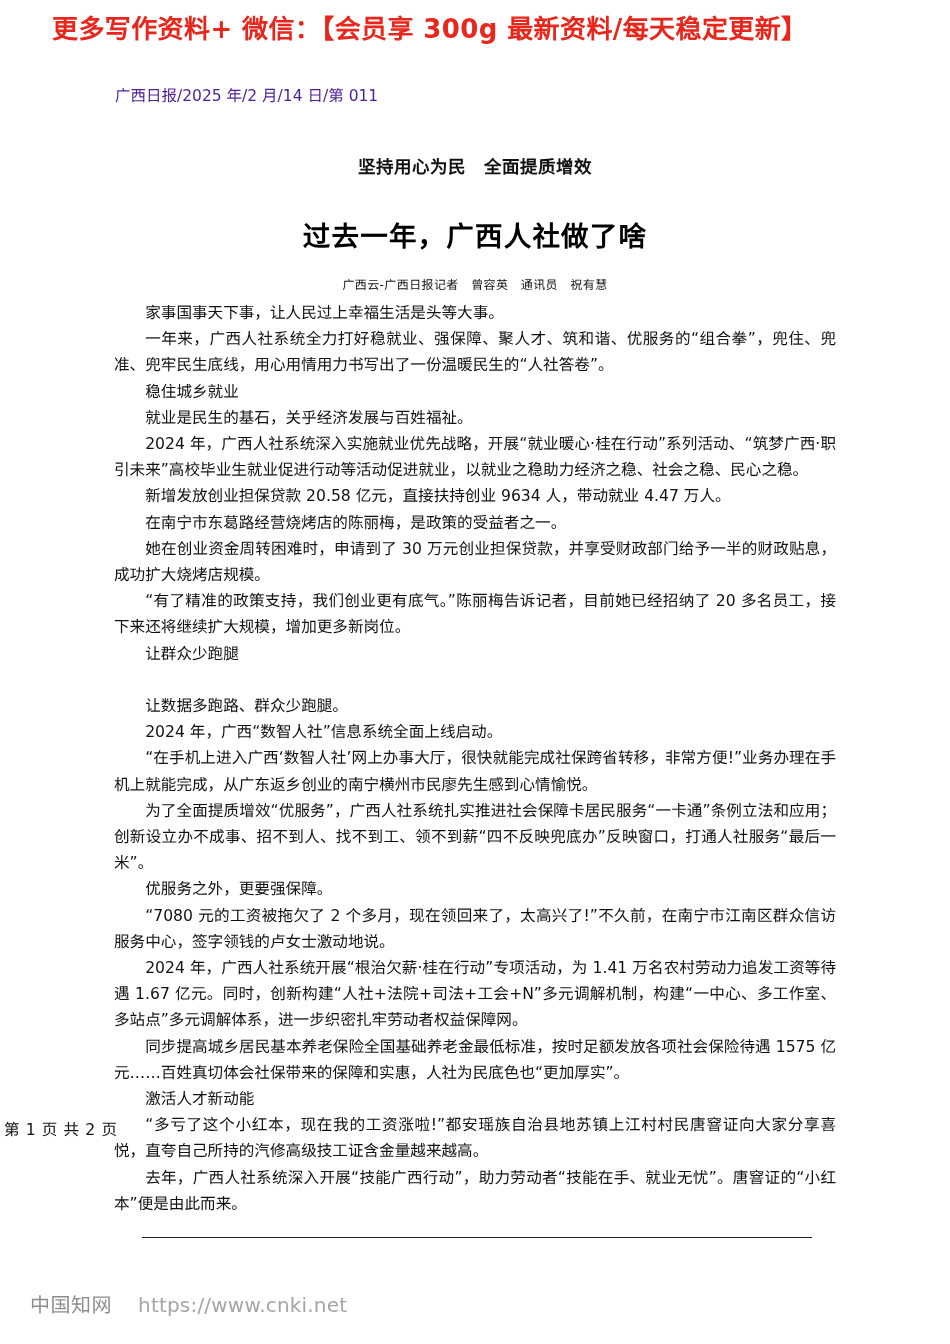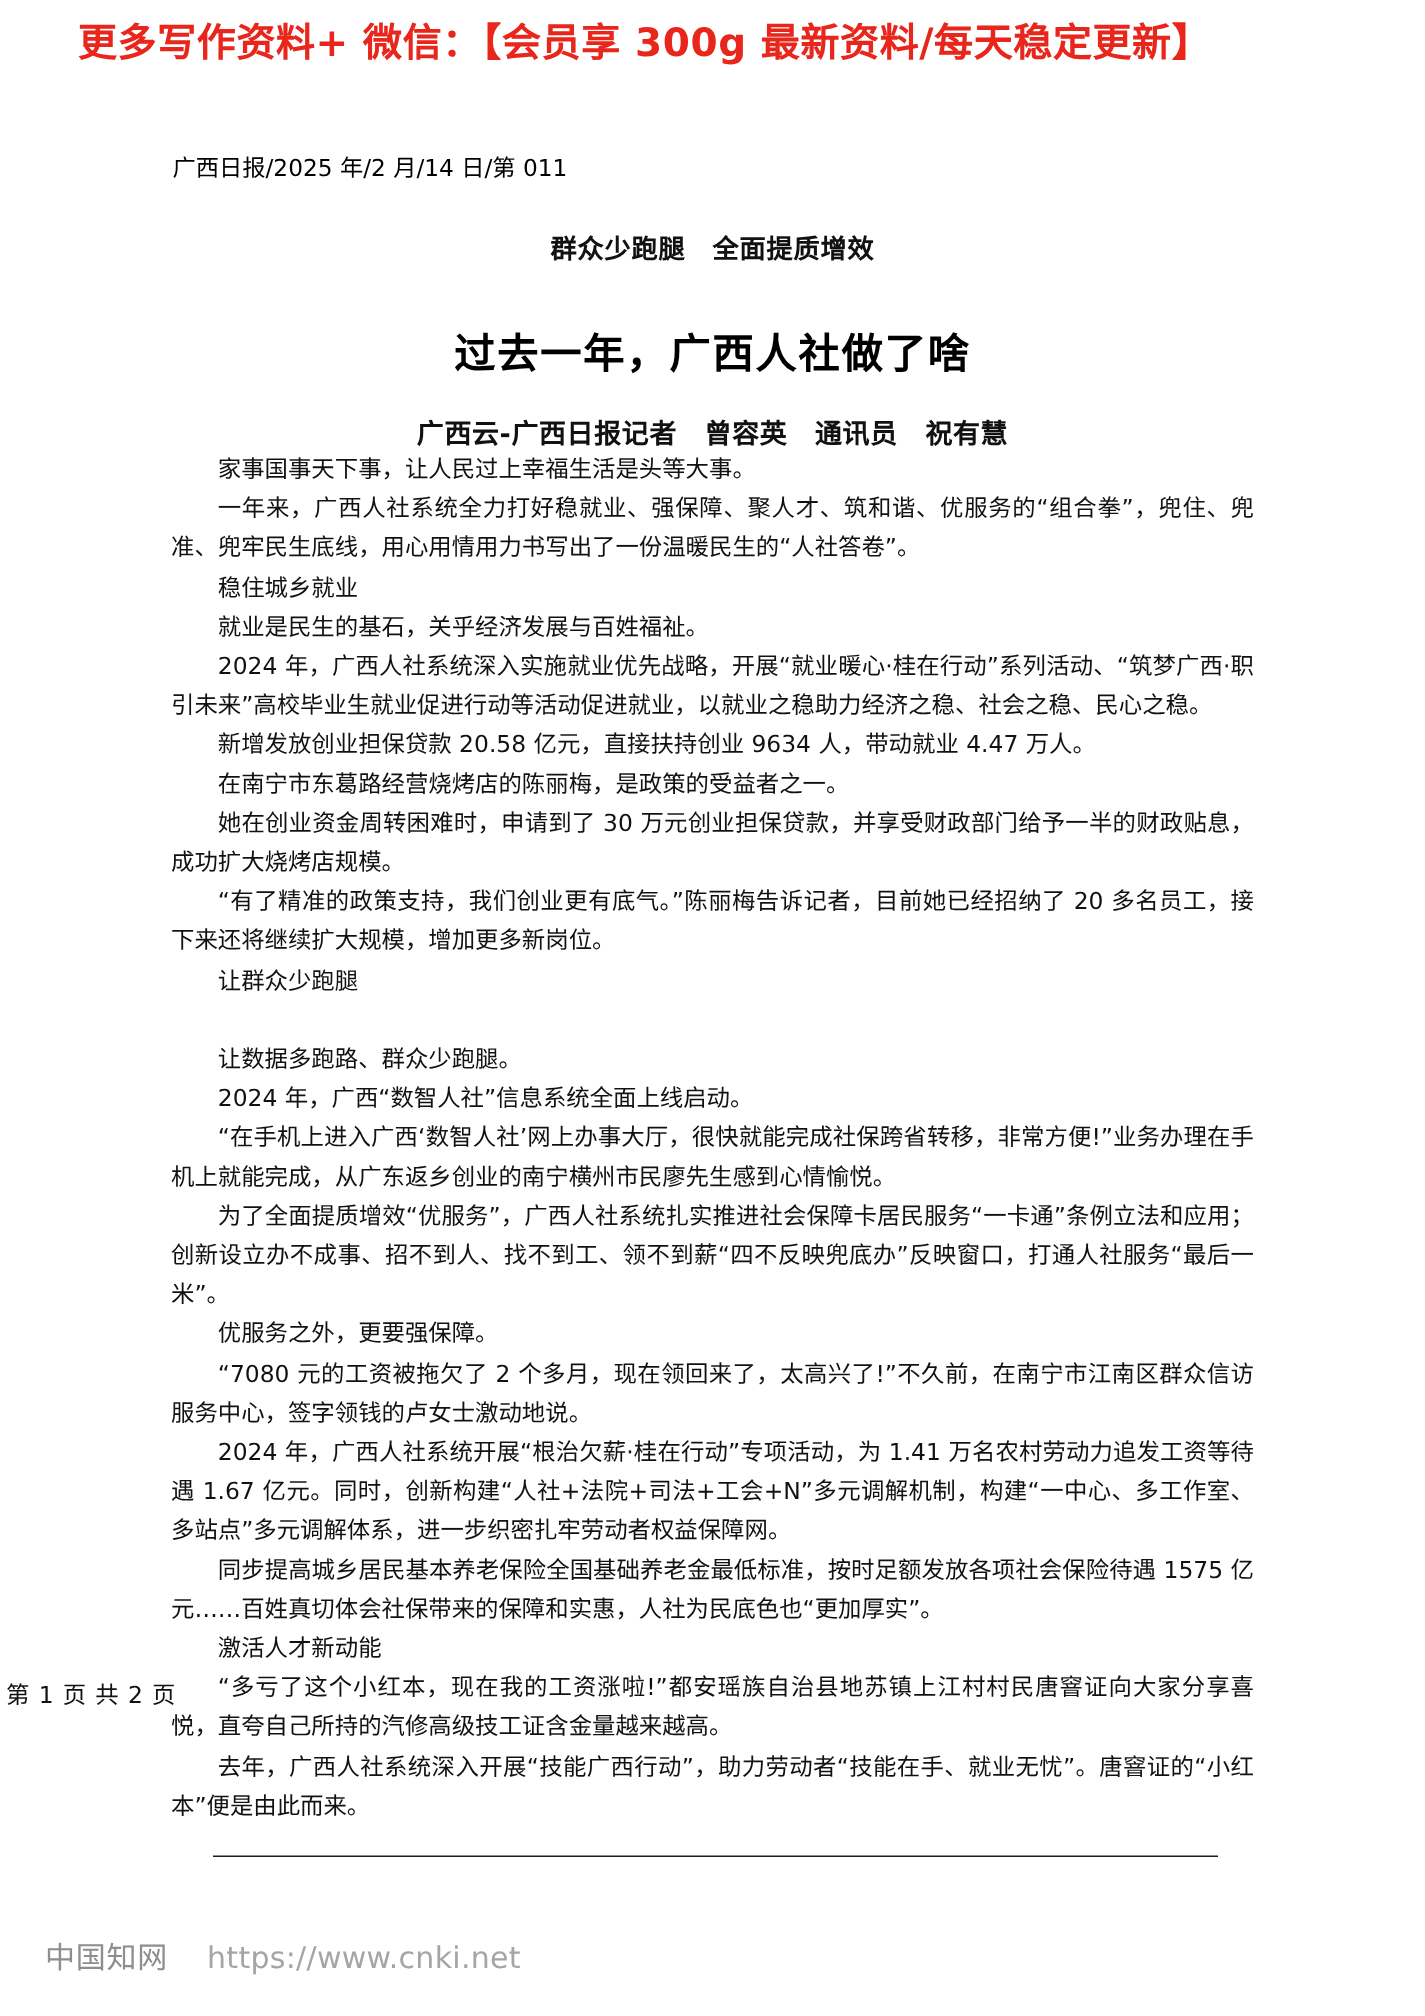--- a/index.html
+++ b/index.html
@@ -34,26 +34,26 @@
     font-weight: bold;
     color: #e8261c;
     letter-spacing: 0.4px;
     white-space: nowrap;
     line-height: 1.35;
   }
 
   
   .masthead {
     position: absolute;
-    top: 100px;
+    top: 84px;
     left: 115px;
     width: 420px;
     font-size: 15.5px;
     line-height: 1.62;
-    color: #000000;
+    color: #4c1d95;
   }
 
   
   .headline-block {
     position: absolute;
     top: 155px;
     left: 0;
     width: 950px;
     text-align: center;
   }
@@ -67,22 +67,22 @@
   .main-title {
     margin-top: 37px;
     font-size: 27.5px;
     font-weight: bold;
     letter-spacing: 1.2px;
     color: #000;
     line-height: 1.4;
   }
   .byline {
     margin-top: 22px;
-    font-size: 18px;
-    font-weight: bold;
+    font-size: 12px;
+    font-weight: normal;
     letter-spacing: 0.4px;
     color: #111;
     line-height: 1.4;
   }
 
   
   .article-body {
     position: absolute;
     top: 300px;
     left: 114px;
@@ -148,21 +148,21 @@
 
 <div class="page">
 
   <div class="promo-banner">更多写作资料+ 微信：【会员享 300g 最新资料/每天稳定更新】</div>
 
   <div class="masthead">
     <div>广西日报/2025 年/2 月/14 日/第 011</div>
   </div>
 
   <div class="headline-block">
-    <div class="kicker">群众少跑腿　全面提质增效</div>
+    <div class="kicker">坚持用心为民　全面提质增效</div>
     <h1 class="main-title">过去一年，广西人社做了啥</h1>
     <div class="byline">广西云-广西日报记者　曾容英　通讯员　祝有慧</div>
   </div>
 
   <div class="article-body" id="article-body">
       <p>家事国事天下事，让人民过上幸福生活是头等大事。</p>
       <p>一年来，广西人社系统全力打好稳就业、强保障、聚人才、筑和谐、优服务的“组合拳”，兜住、兜准、兜牢民生底线，用心用情用力书写出了一份温暖民生的“人社答卷”。</p>
       <p>稳住城乡就业</p>
       <p>就业是民生的基石，关乎经济发展与百姓福祉。</p>
       <p>2024 年，广西人社系统深入实施就业优先战略，开展“就业暖心·桂在行动”系列活动、“筑梦广西·职引未来”高校毕业生就业促进行动等活动促进就业，以就业之稳助力经济之稳、社会之稳、民心之稳。</p>

